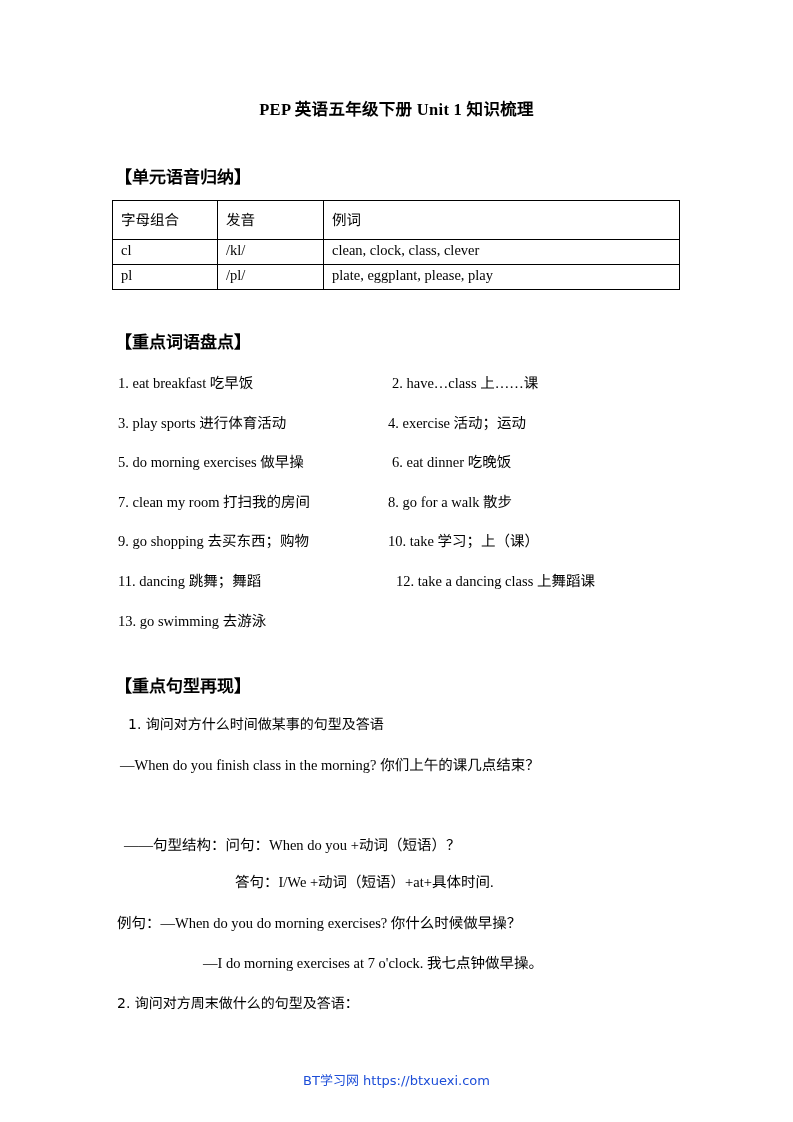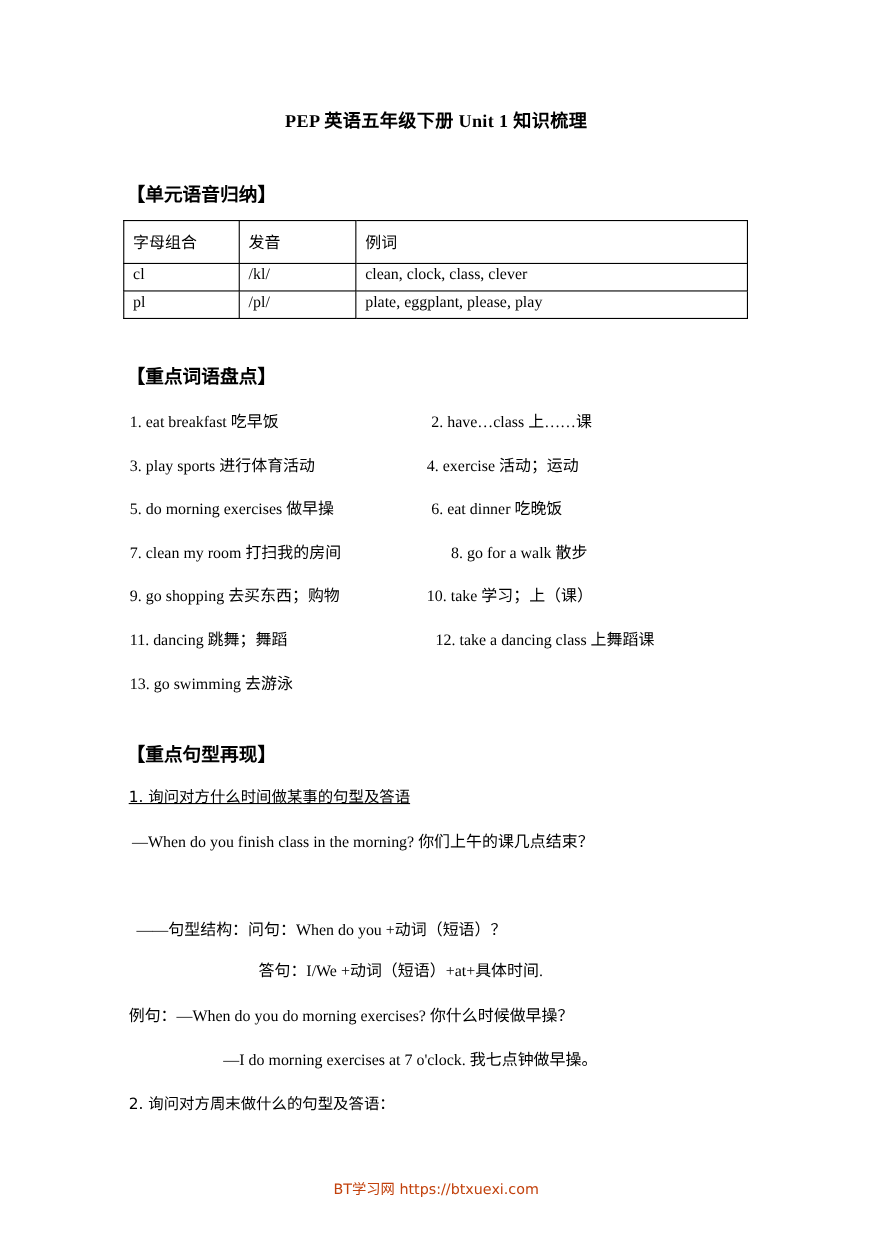--- a/index.html
+++ b/index.html
@@ -101,21 +101,21 @@
 
   
   .footer-watermark {
     position: absolute;
     left: 0;
     top: 1070px;
     width: 793px;
     text-align: center;
     font-family: "DejaVu Sans", "Liberation Sans", sans-serif;
     font-size: 13px;
-    color: #c2410c;
+    color: #1d4ed8;
     white-space: nowrap;
   }
 </style>
 </head>
 <body>
 
 <div class="page">
 
   <div class="doc-title">PEP 英语五年级下册 Unit 1  知识梳理</div>
 
@@ -149,34 +149,34 @@
     <div class="vocab-item" style="left:118px; top:371px;">1. eat breakfast  吃早饭</div>
     <div class="vocab-item" style="left:392px; top:371px;">2. have…class  上……课</div>
 
     <div class="vocab-item" style="left:118px; top:411px;">3. play sports  进行体育活动</div>
     <div class="vocab-item" style="left:388px; top:411px;">4. exercise 活动；运动</div>
 
     <div class="vocab-item" style="left:118px; top:450px;">5. do morning exercises  做早操</div>
     <div class="vocab-item" style="left:392px; top:450px;">6. eat dinner  吃晚饭</div>
 
     <div class="vocab-item" style="left:118px; top:490px;">7. clean my room  打扫我的房间</div>
-    <div class="vocab-item" style="left:388px; top:490px;margin-left:22px;">8. go for a walk 散步</div>
+    <div class="vocab-item" style="left:388px; top:490px;">8. go for a walk 散步</div>
 
     <div class="vocab-item" style="left:118px; top:529px;">9. go shopping  去买东西；购物</div>
     <div class="vocab-item" style="left:388px; top:529px;">10. take 学习；上（课）</div>
 
     <div class="vocab-item" style="left:118px; top:569px;">11. dancing  跳舞；舞蹈</div>
     <div class="vocab-item" style="left:396px; top:569px;">12. take a dancing class  上舞蹈课</div>
 
     <div class="vocab-item" style="left:118px; top:609px;">13. go swimming 去游泳</div>
   </div>
 
   <div class="section-heading" id="heading-patterns">【重点句型再现】</div>
 
-  <div class="pattern-line cn-head" style="left:117px; top:713px;text-decoration:underline;">1. 询问对方什么时间做某事的句型及答语</div>
+  <div class="pattern-line cn-head" style="left:128px; top:713px;">1. 询问对方什么时间做某事的句型及答语</div>
 
   <div class="pattern-line" style="left:120px; top:753px;">—When do you finish class in the morning?  你们上午的课几点结束？</div>
 
 
   <div class="pattern-line" style="left:124px; top:833px;">——句型结构：问句：When do you +动词（短语）？</div>
 
   <div class="pattern-line" style="left:235px; top:870px;">答句：I/We +动词（短语）+at+具体时间.</div>
 
   <div class="pattern-line" style="left:117px; top:911px;">例句：—When do you do morning exercises?  你什么时候做早操？</div>
 

